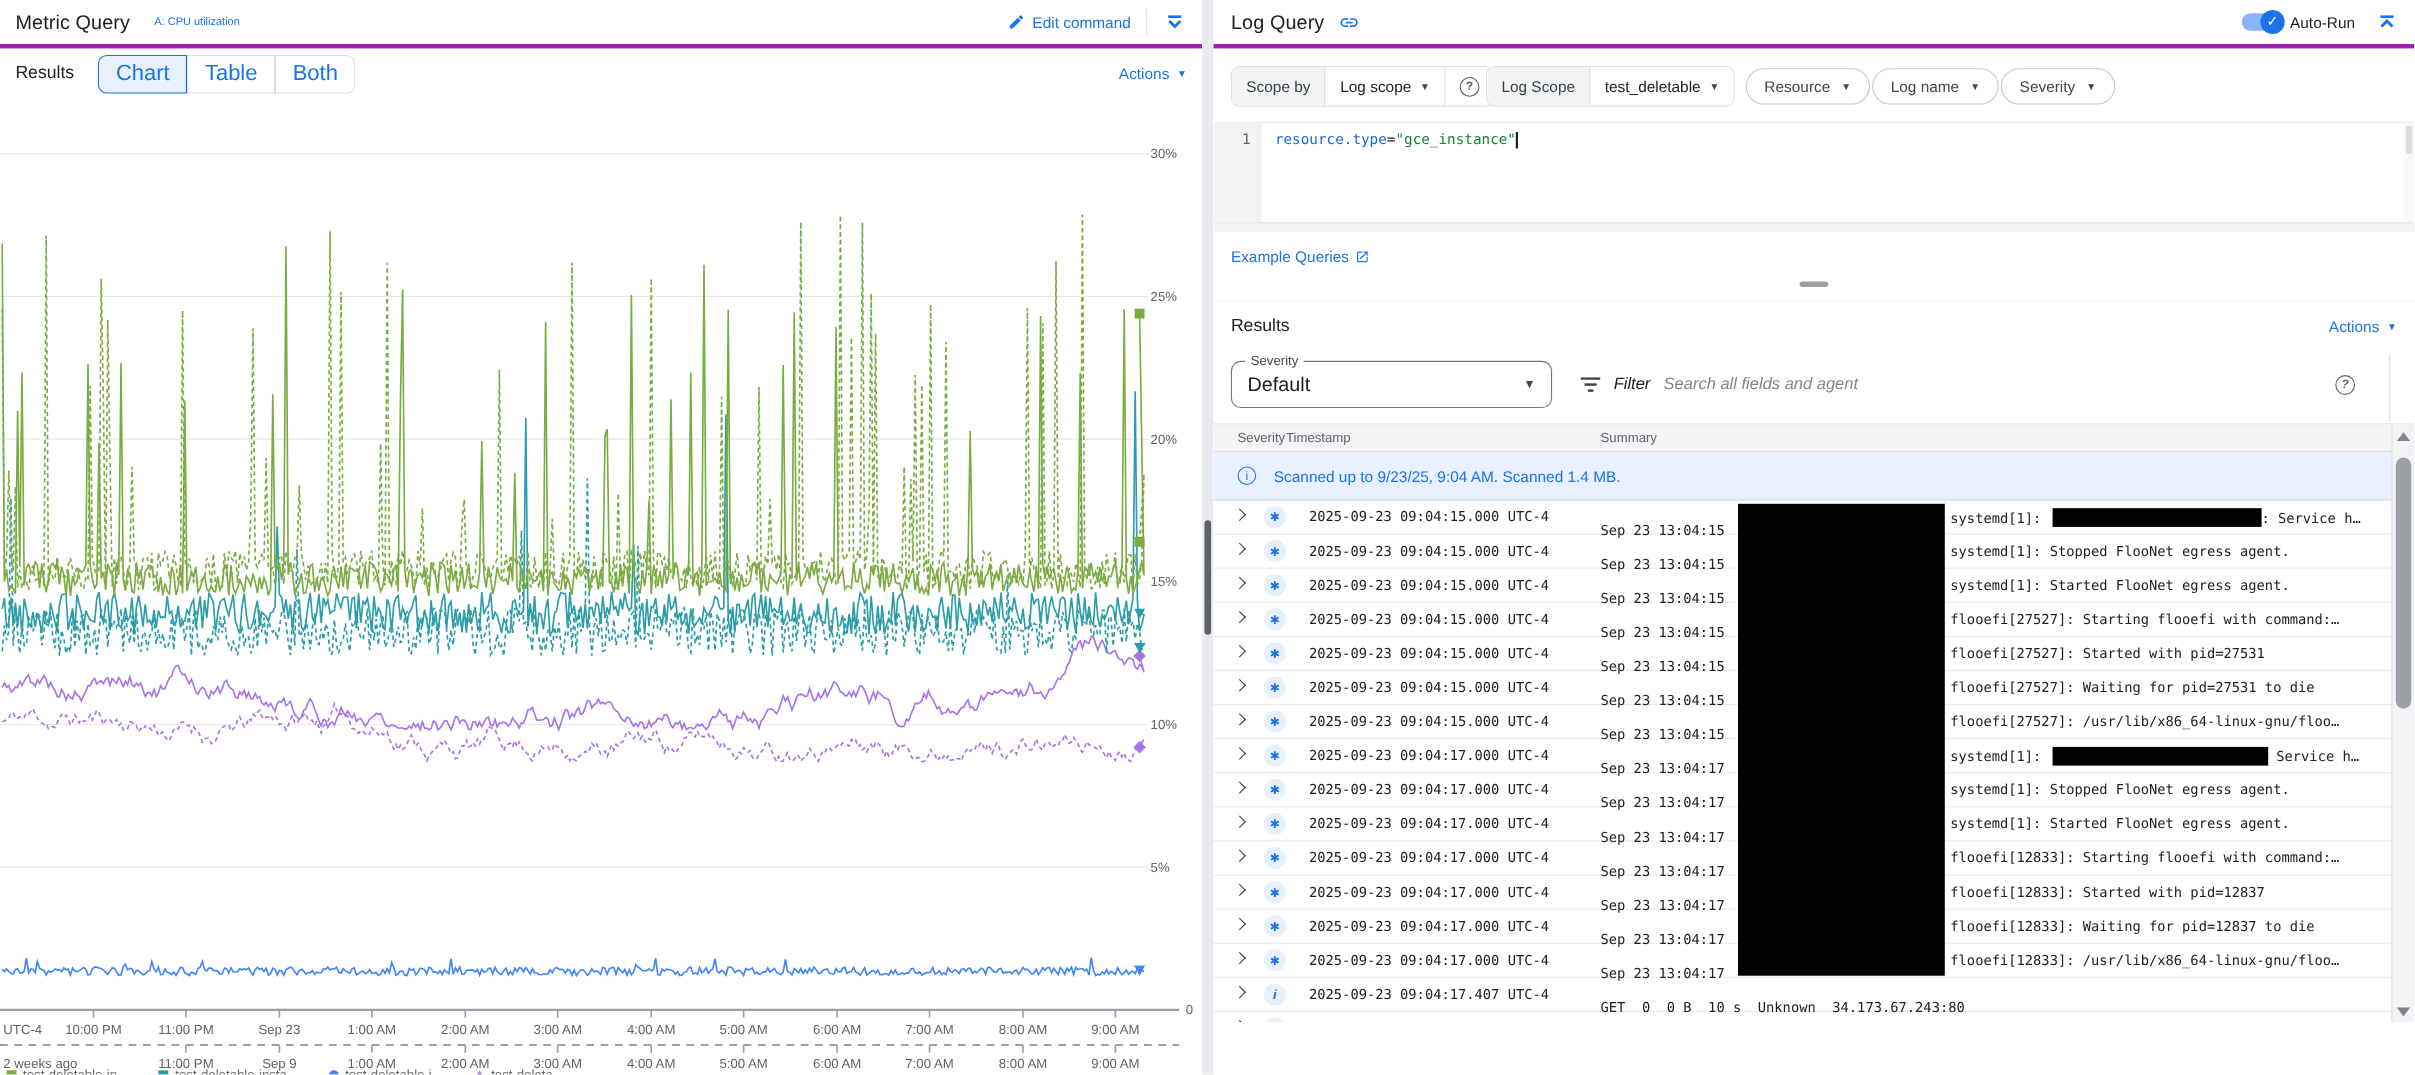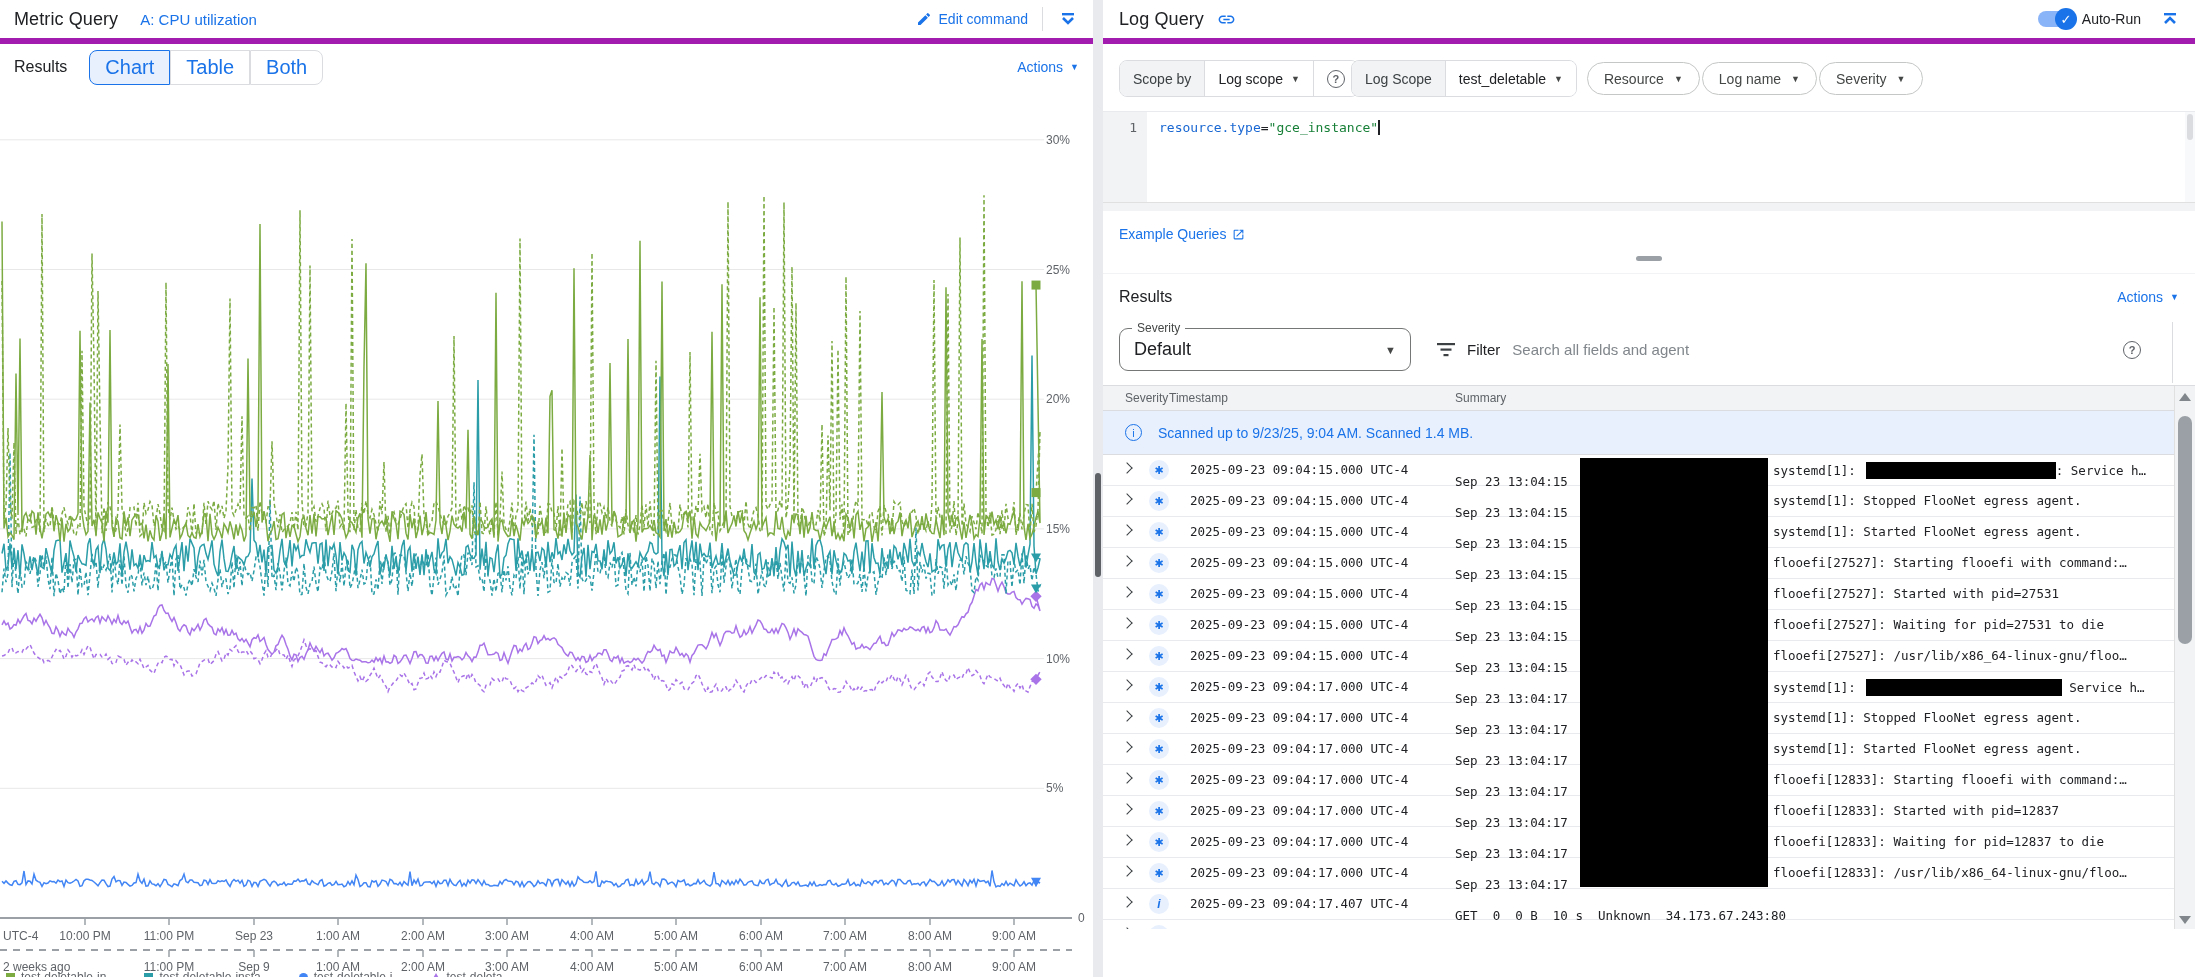--- a/index.html
+++ b/index.html
@@ -9,24 +9,24 @@
 
   
   .panel { background:#fff; height:977px; position:relative; overflow:hidden; }
   .panel.left  { width:1093px; }
   .splitter { width:10px; background:#e8eaed; position:relative; flex:0 0 10px; }
   .splitter .grip { position:absolute; left:2px; top:473px; width:6px; height:104px;
     background:#5f6368; border-radius:3px; }
   .panel.right { flex:1;border-radius:11px; }
 
   
-  .phead { height:44px; display:flex; align-items:center; border-bottom:6px solid #a21caf;
+  .phead { height:44px; display:flex; align-items:center; border-bottom:4px solid #a21caf;
     padding:0 14px; }
   .ptitle { font-size:18px; color:#202124; letter-spacing:.1px; }
-  .qlink { color:#1a73e8; font-size:15px; margin-left:22px; cursor:pointer; }
+  .qlink { color:#1a73e8; font-size:10px; margin-left:22px; cursor:pointer; }
   .spacer { flex:1; }
   .blue-act { color:#1a73e8; font-size:14px; display:flex; align-items:center; gap:7px; cursor:pointer; }
   .vdiv { width:1px; height:24px; background:#dadce0; margin:0 14px; }
   .icon-btn { width:22px; height:22px; display:flex; align-items:center; justify-content:center; cursor:pointer; }
 
   
   .toggle { width:36px; height:16px; background:#8ab4f8; border-radius:8px; position:relative; margin-right:8px; cursor:pointer; }
   .toggle .knob { position:absolute; right:-3px; top:-3px; width:22px; height:22px; border-radius:50%;
     background:#1a73e8; color:#fff; font-size:13px; display:flex; align-items:center; justify-content:center; }
   .autorun-label { font-size:14px; color:#202124; margin-right:18px; }
@@ -80,21 +80,21 @@
 
   
   .log-results-head { display:flex; align-items:center; padding:14px 16px 10px 16px; border-top:1px solid #f1f3f4; }
   .controls { display:flex; align-items:center; padding:12px 14px 14px 16px; position:relative; }
   .sev-select { position:relative; width:292px; height:43px; border:1px solid #747775; border-radius:9px;
     display:flex; align-items:center; padding:0 14px; cursor:pointer; background:#fff; }
   .sev-select .float { position:absolute; top:-8px; left:12px; background:#fff; padding:0 5px;
     font-size:12px; color:#444746; }
   .sev-select .val { font-size:18px; color:#202124; flex:1; }
   .sev-select .arrow { font-size:11px; color:#444746; }
-  .filter-zone { display:flex; align-items:center; margin-left:26px; flex:1; gap:12px; }
+  .filter-zone { display:flex; align-items:center; margin-left:26px; flex:1; gap:12px;font-style:italic; }
   .filter-lab { font-size:15px; color:#202124; font-weight:500; }
   .filter-ph { font-size:15px; color:#80868b; flex:1; }
   .controls .edge { position:absolute; right:22px; top:6px; bottom:2px; border-right:1px solid #dadce0; }
 
   .logtable { position:relative; border-top:1px solid #dadce0; }
   .thead { display:flex; height:25px; align-items:center; background:#f1f3f4;
     border-bottom:1px solid #dadce0; font-size:12px; color:#5f6368; }
   .thead .c1 { width:66px; padding-left:22px; } .thead .c2 { width:286px; } .thead .c3 { flex:1; }
   .notice { height:44px; background:#e8f0fe; display:flex; align-items:center; gap:16px;
     padding-left:22px; border-bottom:1px solid #dadce0; }

